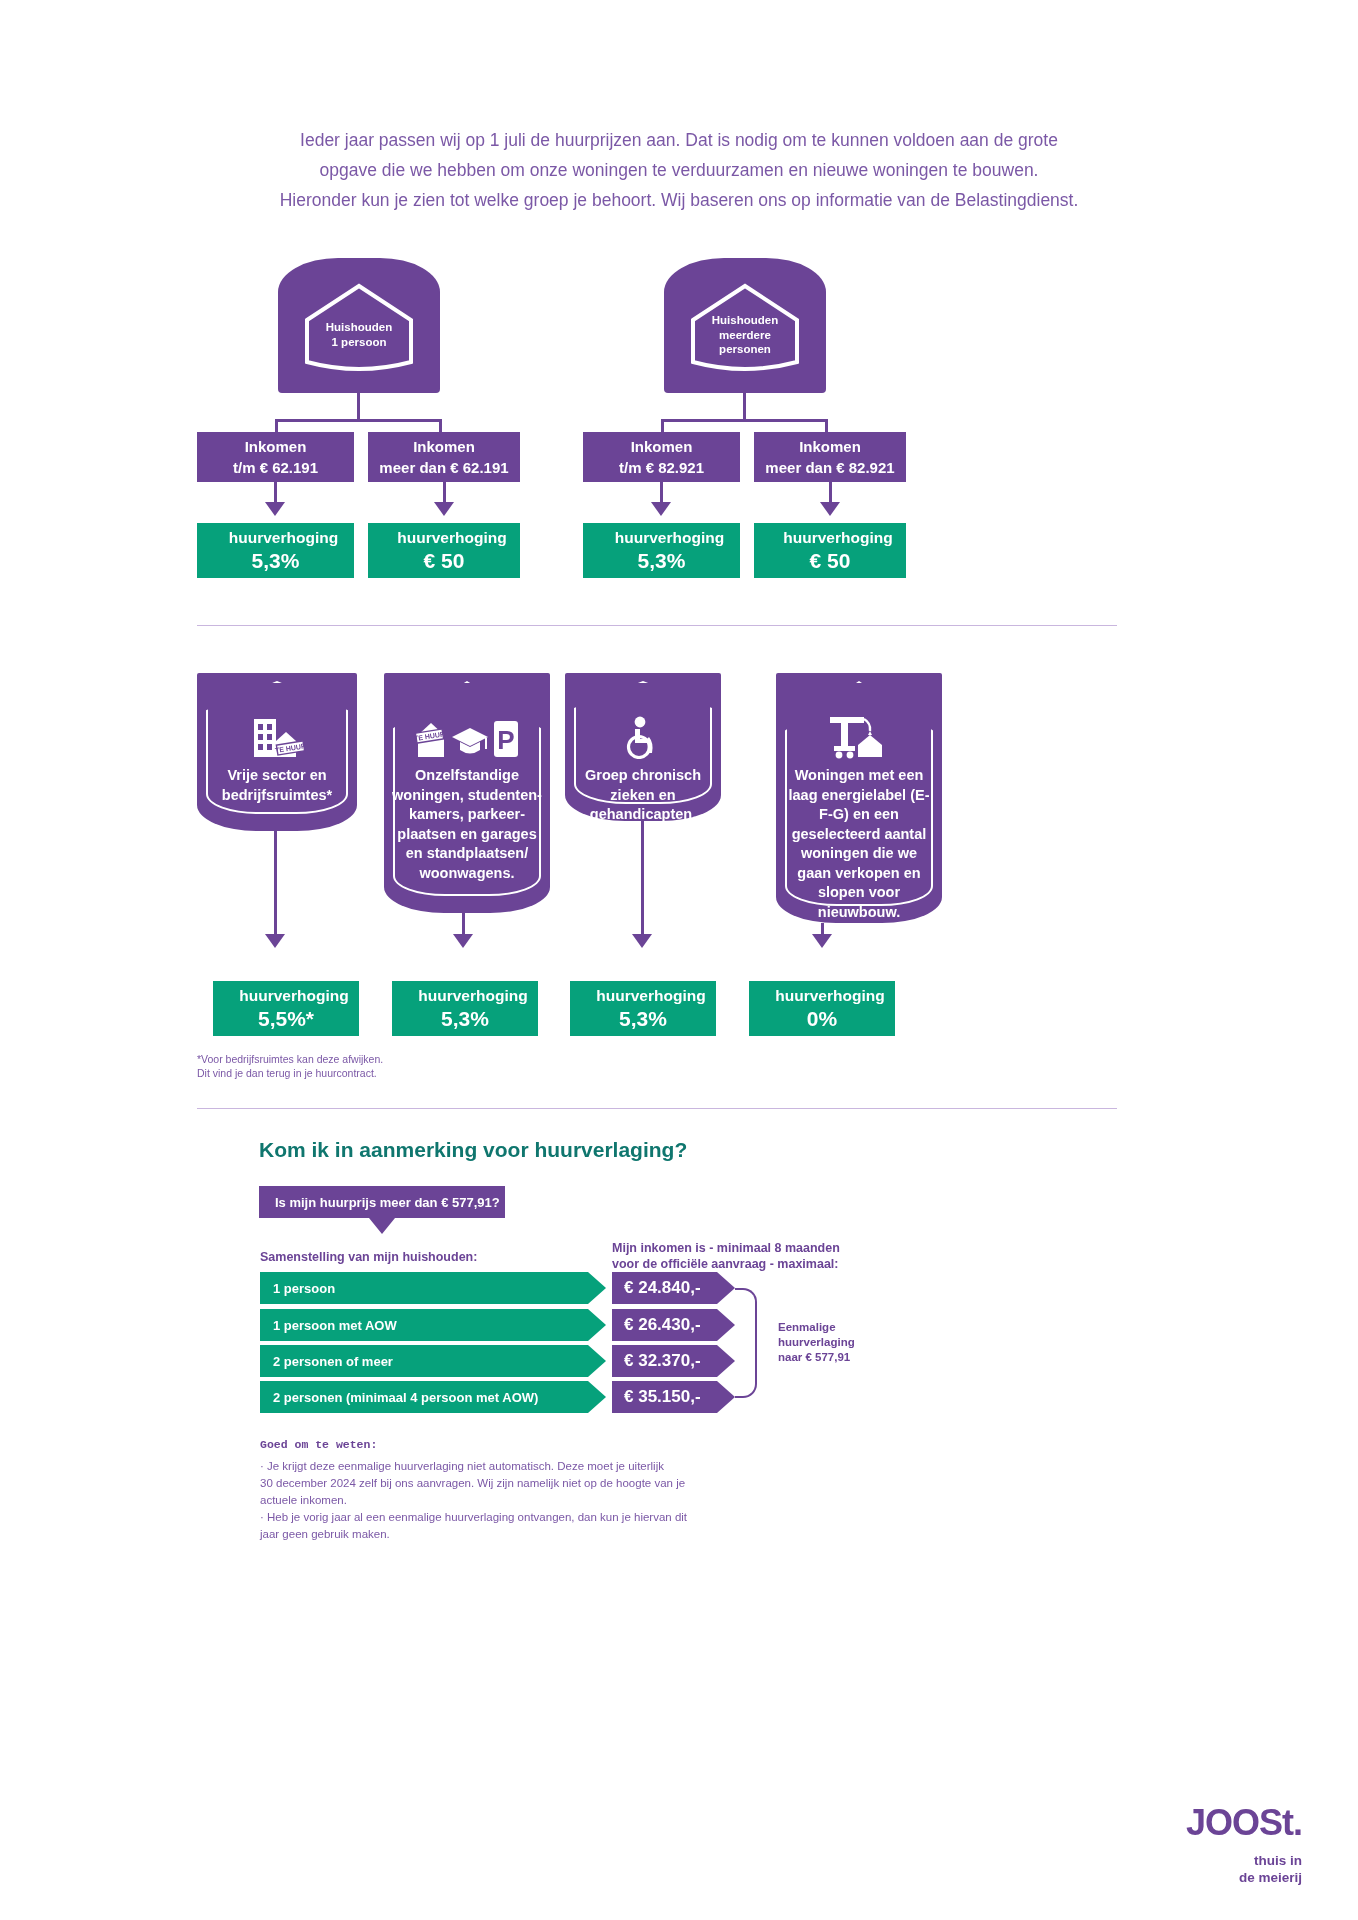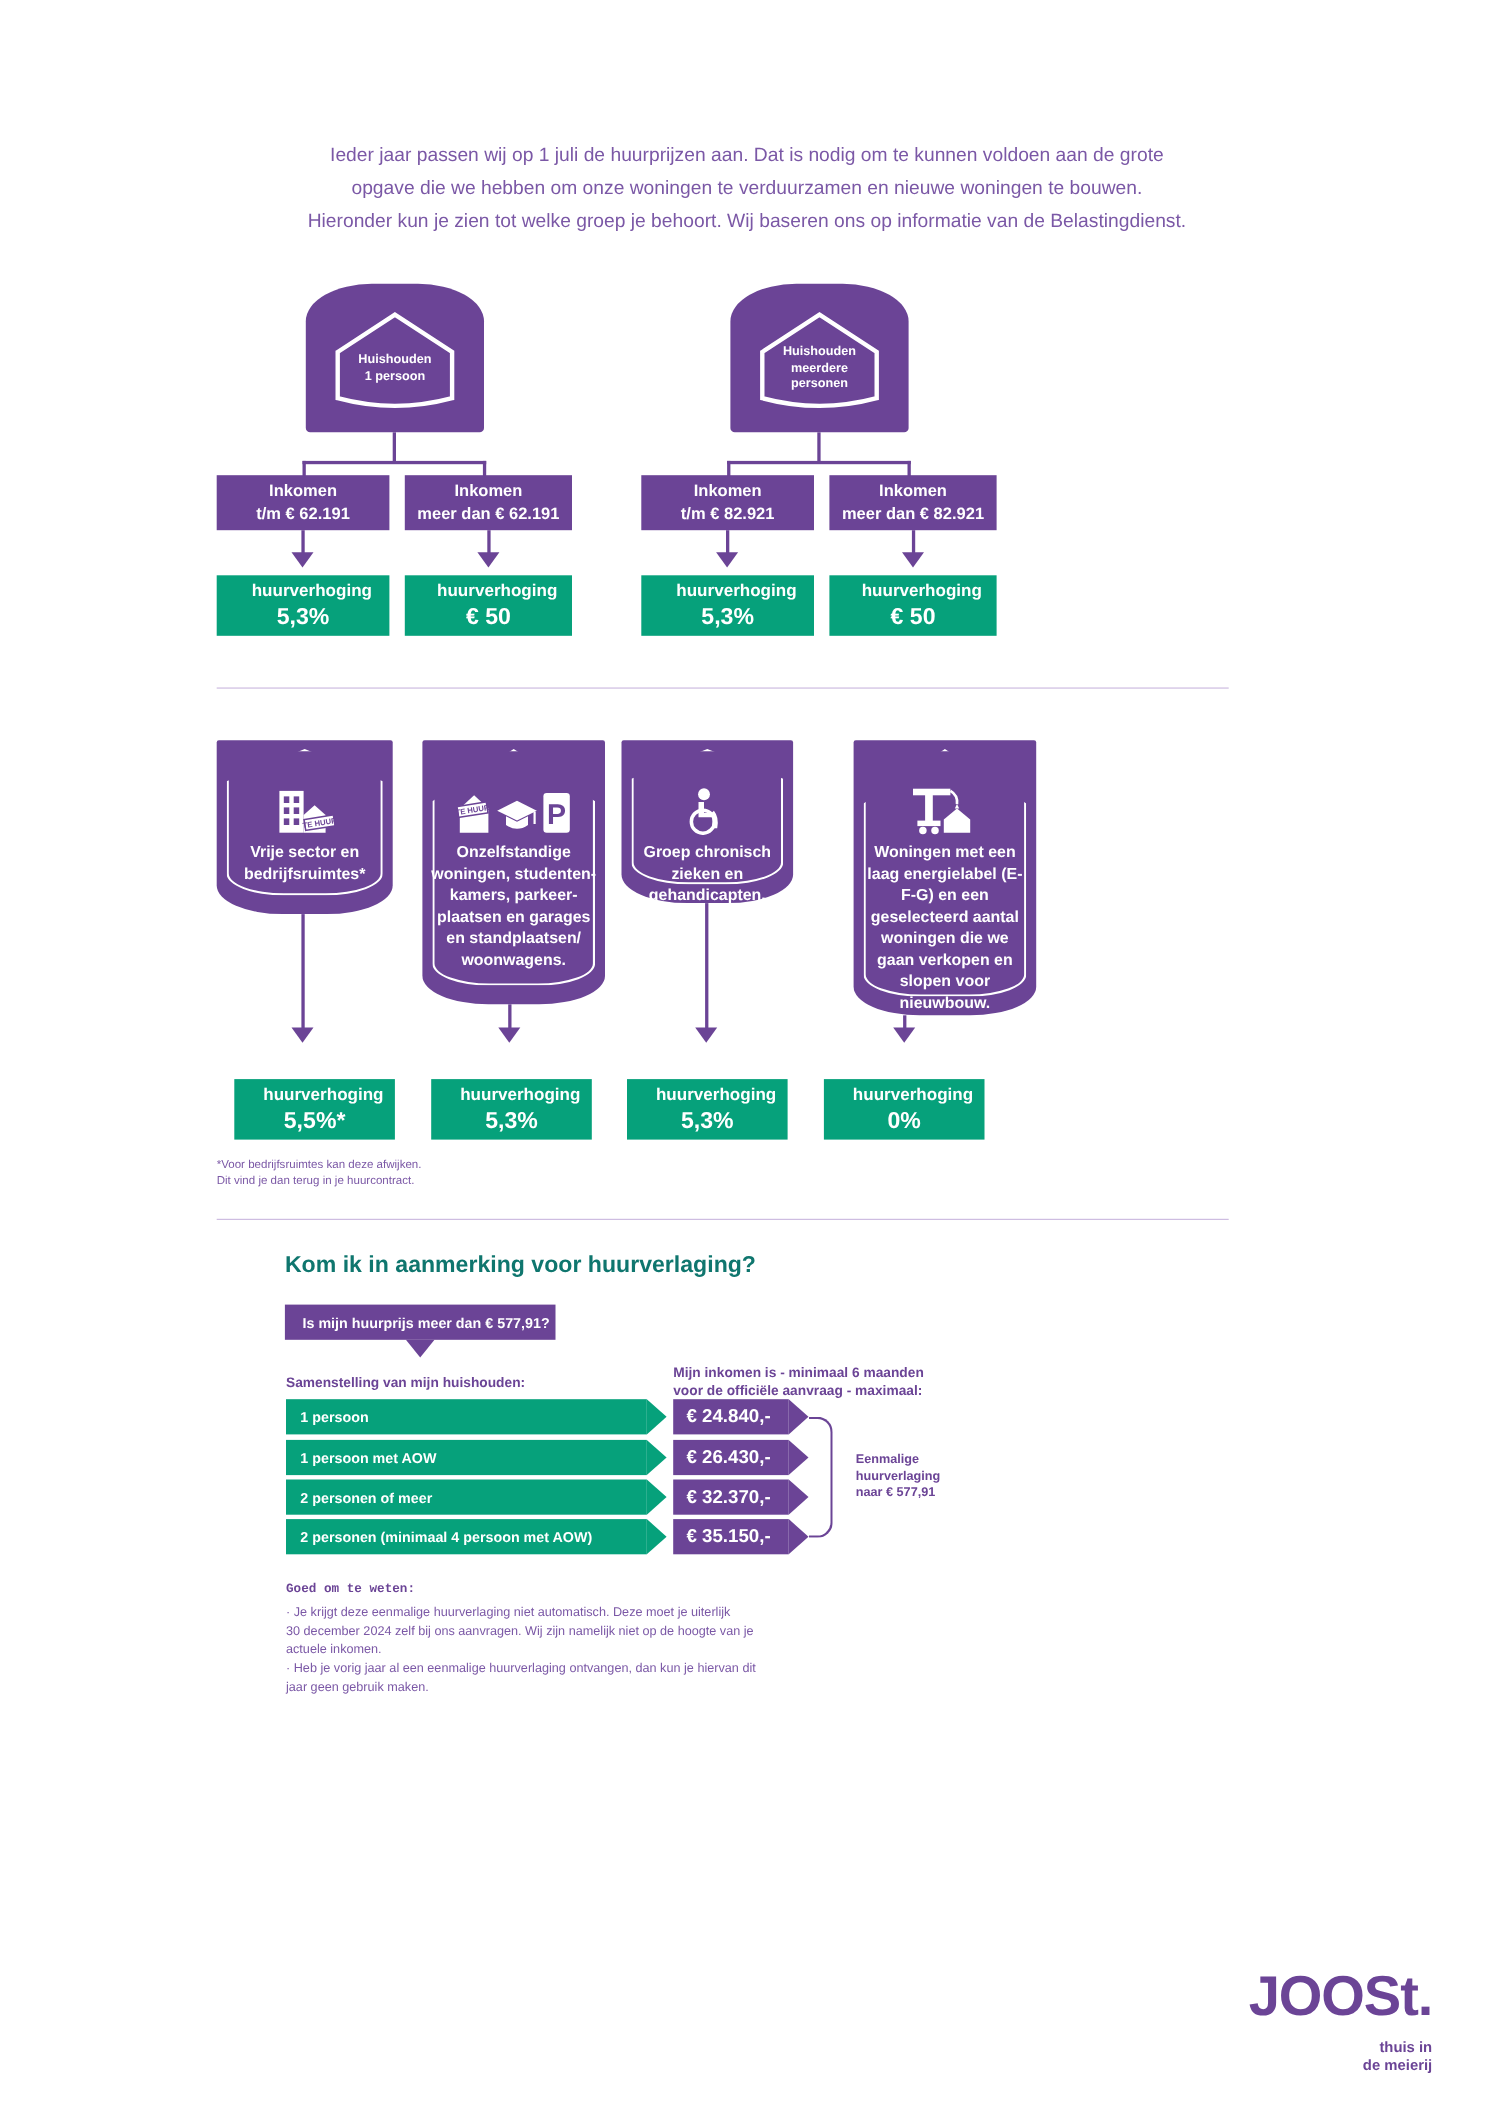--- a/index.html
+++ b/index.html
@@ -143,21 +143,21 @@
   .note-title {
     position:absolute; font-size:11.5px; font-weight:bold; color:#6B4496;
   }
   .note-body {
     position:absolute; font-size:11.5px; line-height:17px; color:#7B58A6;
   }
 
   
   .logo {
     position:absolute; right:56px; bottom:76px;
-    font-size:51px; font-weight:bold; color:#6B4496;
+    font-size:36px; font-weight:bold; color:#6B4496;
     letter-spacing:-1px;
   }
   .logo-sub {
     position:absolute; right:56px; bottom:34px;
     font-size:13.5px; font-weight:bold; color:#6B4496;
     line-height:17px; text-align:right;
   }
 </style>
 </head>
 <body>
@@ -344,21 +344,21 @@
 
   <div class="divider" style="left:197px; top:1108px; width:920px;"></div>
 
   <div class="h2" style="left:259px; top:1138px;">Kom ik in aanmerking voor huurverlaging?</div>
 
   <div class="qbubble" style="left:259px; top:1186px; width:246px; height:32px;">Is mijn huurprijs meer dan € 577,91?</div>
   <div class="qbubble-tail" style="left:369px; top:1218px;"></div>
 
   <div class="colhead" style="left:260px; top:1249px; width:320px;">Samenstelling van mijn huishouden:</div>
   <div class="colhead" style="left:612px; top:1240px; width:290px;">
-    <span>Mijn inkomen is - minimaal 6 maanden</span><br>
+    <span>Mijn inkomen is - minimaal 8 maanden</span><br>
     <span>voor de officiële aanvraag - maximaal:</span>
   </div>
 
   <div class="rowbar" style="left:260px; top:1272px; width:328px; height:32px;">1 persoon</div>
   <div class="rowbar-tip" style="left:588px; top:1272px;"></div>
   <div class="amtbar" style="left:612px; top:1272px; width:105px; height:32px;">€ 24.840,-</div>
   <div class="amtbar-tip" style="left:717px; top:1272px;"></div>
 
   <div class="rowbar" style="left:260px; top:1309px; width:328px; height:32px;">1 persoon met AOW</div>
   <div class="rowbar-tip" style="left:588px; top:1309px;"></div>

